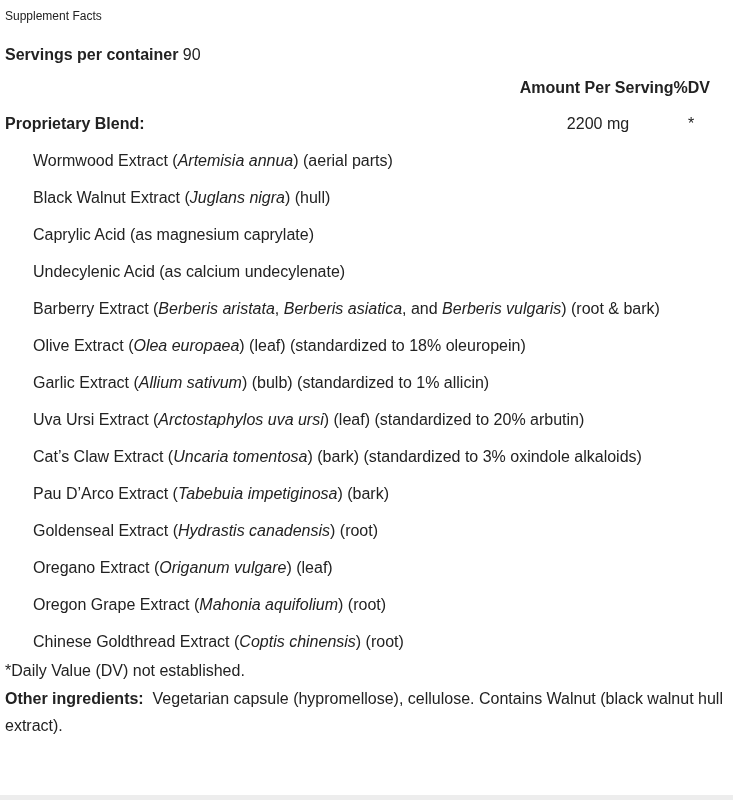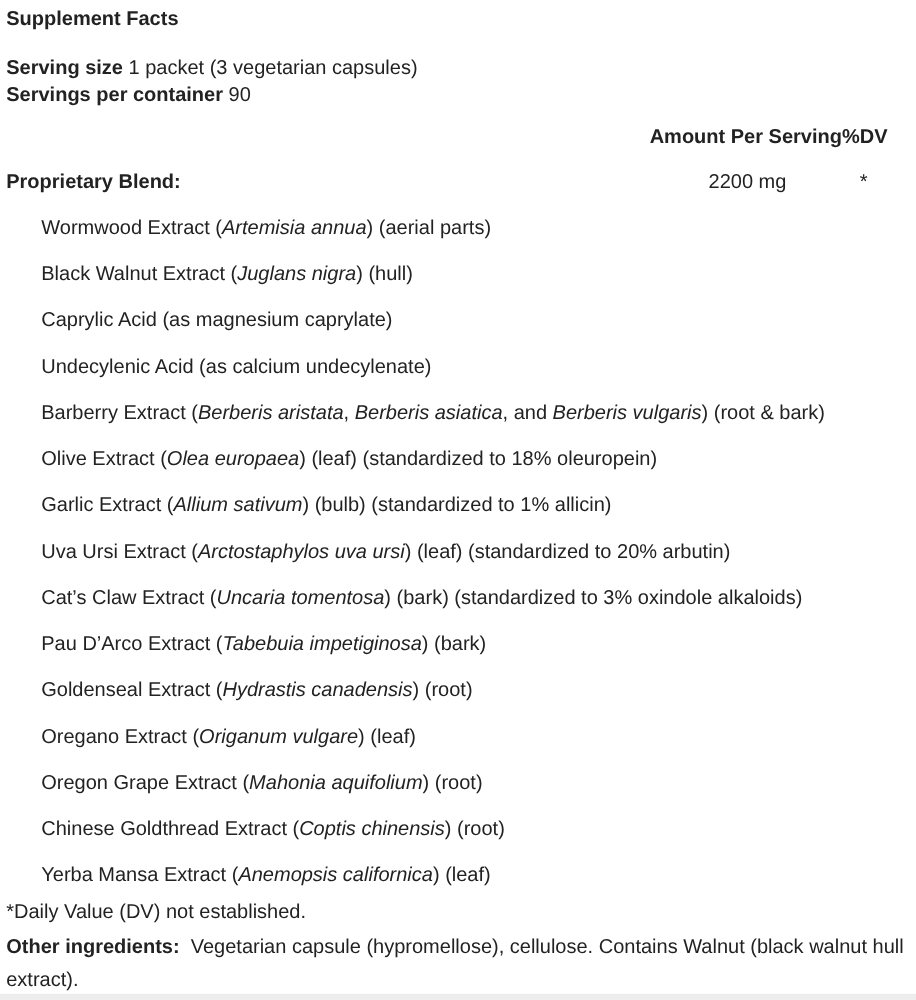--- a/index.html
+++ b/index.html
@@ -14,22 +14,22 @@
     overflow: hidden;
     font-family: "Liberation Sans", sans-serif;
     font-size: 16px;
     color: #222222;
     -webkit-font-smoothing: antialiased;
   }
   .sheet {
     padding: 8px 23px 0 5px;
   }
   .title {
-    font-size: 16px;
-    font-weight: bold;
+    font-size: 12px;
+    font-weight: normal;
     line-height: 16px;
     margin: 0 0 20px 0;
   }
   .serving-block p {
     margin: 0;
     line-height: 22px;
   }
   .serving-block b {
     font-weight: bold;
   }
@@ -91,21 +91,20 @@
   }
 </style>
 </head>
 <body style="color: rgb(34, 34, 34);">
 
 <div class="sheet">
 
   <h1 class="title">Supplement Facts</h1>
 
   <div class="serving-block">
-    <p><b>Serving size</b><span> 1 packet (3 vegetarian capsules)</span></p>
     <p><b>Servings per container</b><span> 90</span></p>
   </div>
 
   <div class="col-header"><span>Amount Per Serving</span><span>%DV</span></div>
 
   <div class="blend-row">
     <span class="blend-name">Proprietary Blend:</span>
     <span class="blend-amount">2200 mg</span>
     <span class="blend-dv">*</span>
   </div>
@@ -118,21 +117,20 @@
       <li>Barberry Extract (<i>Berberis aristata</i>, <i>Berberis asiatica</i>, and <i>Berberis vulgaris</i>) (root &amp; bark)</li>
       <li>Olive Extract (<i>Olea europaea</i>) (leaf) (standardized to 18% oleuropein)</li>
       <li>Garlic Extract (<i>Allium sativum</i>) (bulb) (standardized to 1% allicin)</li>
       <li>Uva Ursi Extract (<i>Arctostaphylos uva ursi</i>) (leaf) (standardized to 20% arbutin)</li>
       <li>Cat’s Claw Extract (<i>Uncaria tomentosa</i>) (bark) (standardized to 3% oxindole alkaloids)</li>
       <li>Pau D’Arco Extract (<i>Tabebuia impetiginosa</i>) (bark)</li>
       <li>Goldenseal Extract (<i>Hydrastis canadensis</i>) (root)</li>
       <li>Oregano Extract (<i>Origanum vulgare</i>) (leaf)</li>
       <li>Oregon Grape Extract (<i>Mahonia aquifolium</i>) (root)</li>
       <li>Chinese Goldthread Extract (<i>Coptis chinensis</i>) (root)</li>
-      <li>Yerba Mansa Extract (<i>Anemopsis californica</i>) (leaf)</li>
     </ul>
 
   <p class="footnote">*Daily Value (DV) not established.</p>
 
   <p class="other"><b>Other ingredients:</b><span>&nbsp; Vegetarian capsule (hypromellose), cellulose. Contains Walnut (black walnut hull extract).</span></p>
 
 </div>
 
 <div class="bottom-bar" style="background: rgb(237, 237, 237);"></div>
 

